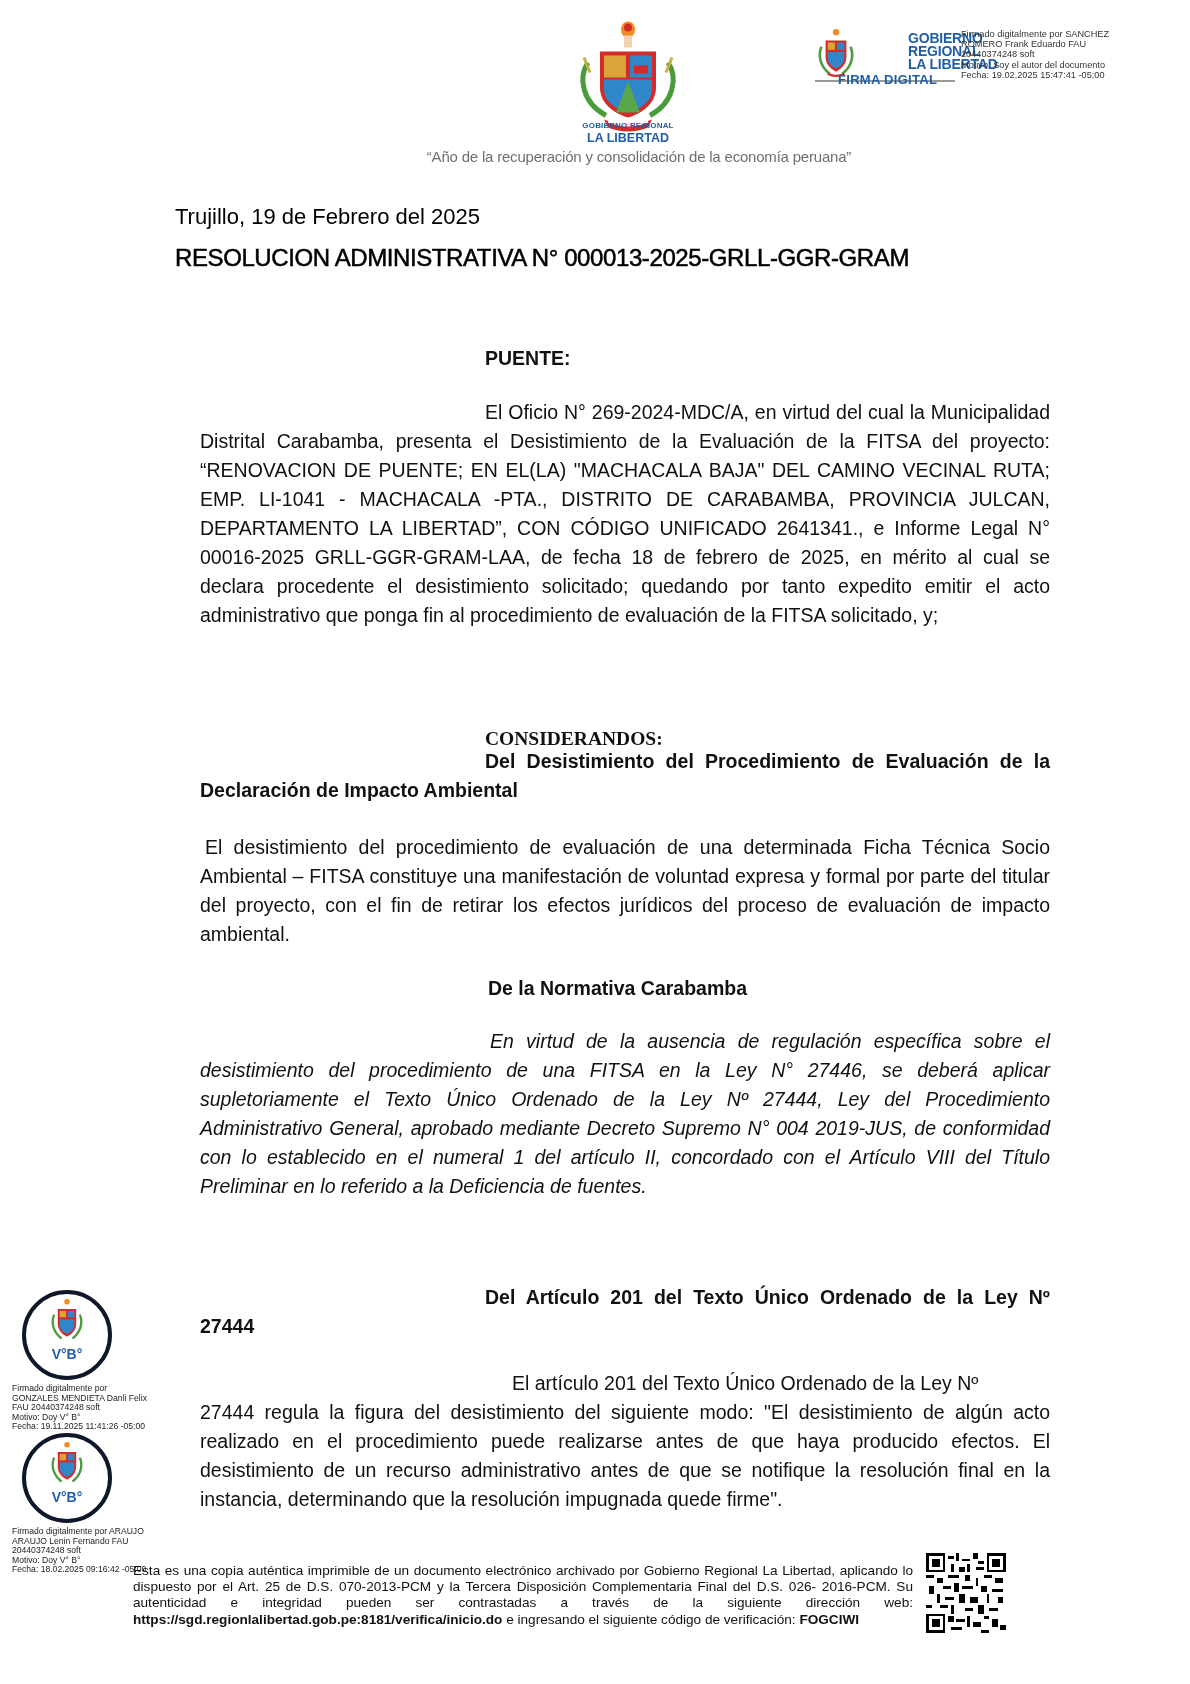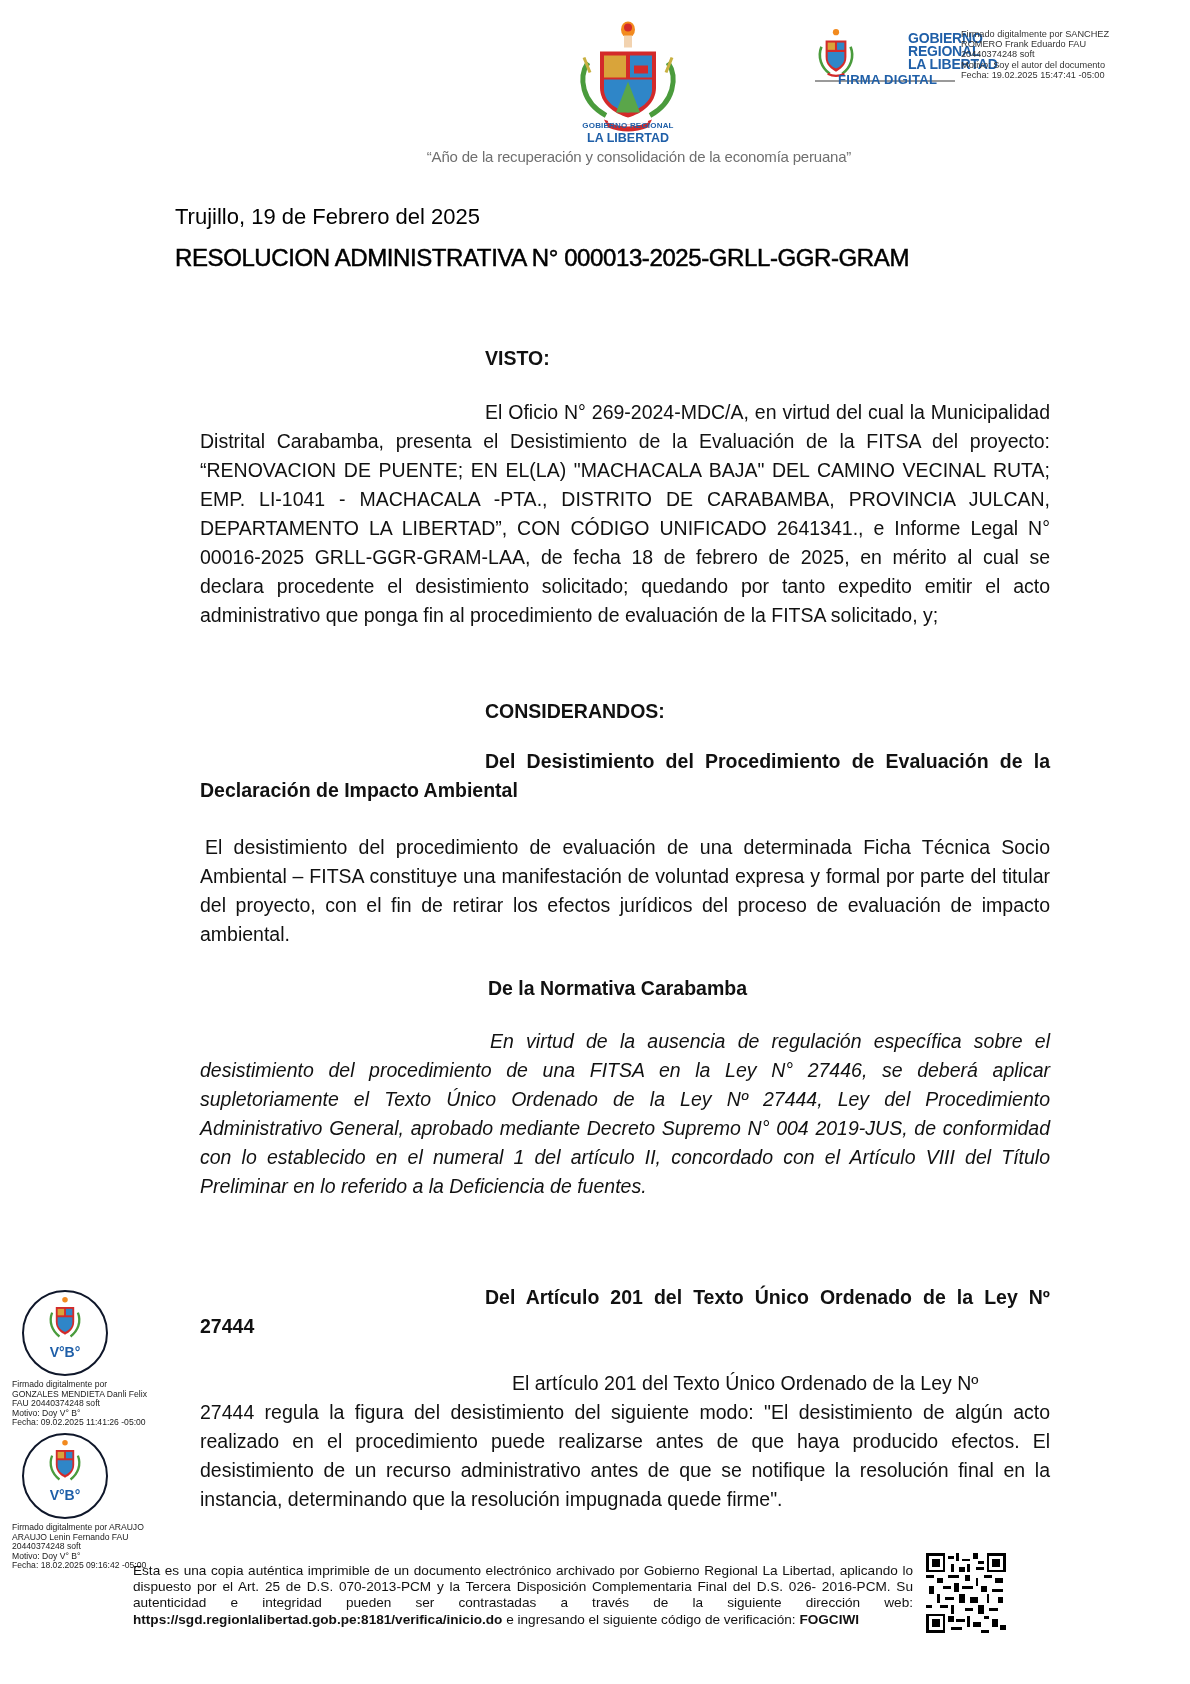--- a/index.html
+++ b/index.html
@@ -25,21 +25,21 @@
   .place-date { left: 175px; top: 204px; font-size: 22px; color: #000000; }
   .resolution-title { left: 175px; top: 244px; font-size: 24px; color: #000; letter-spacing: -0.4px; font-weight: normal; -webkit-text-stroke: 0.5px #000; }
 
   
   .content { left: 200px; width: 850px; font-size: 19.5px; line-height: 29px; color: #111; text-align: justify; font-family: "Liberation Sans Narrow", "Liberation Sans", sans-serif; }
   .heading { font-weight: bold; }
   .indent-center { text-indent: 285px; }
   .indent-mid { text-indent: 290px; font-style: italic; }
 
   
-  .vobo { width: 82px; height: 82px; border: 2px solid #0f172a; border-radius: 50%; background: #fff; }
+  .vobo { width: 82px; height: 82px; border: 4px solid #0f172a; border-radius: 50%; background: #fff; }
   .vobo-label { width: 82px; text-align: center; font-weight: 900; font-size: 14px; color: #1f5fa8; }
   .stamp-text { font-size: 8.6px; line-height: 9.6px; color: #222; white-space: pre; }
 
   
   .footer-text { left: 133px; top: 1563px; width: 780px; font-size: 13.6px; line-height: 16.2px; text-align: justify; color: #111; }
   .footer-text b { font-weight: bold; }
   #qr-code { left: 926px; top: 1553px; width: 80px; height: 80px; }
 </style>
 </head>
 <body>
@@ -89,26 +89,26 @@
 <div class="abs sans sig-top-text">Firmado digitalmente por SANCHEZ
 ROMERO Frank Eduardo FAU
 20440374248 soft
 Motivo: Soy el autor del documento
 Fecha: 19.02.2025 15:47:41 -05:00</div>
 
 <div class="abs sans place-date">Trujillo, 19 de Febrero del 2025</div>
 <div class="abs sans resolution-title">RESOLUCION ADMINISTRATIVA N° 000013-2025-GRLL-GGR-GRAM</div>
 
 <div class="abs content heading" style="top:344px;">
-  <span style="padding-left:285px;">VISTO:</span>
+  <span style="padding-left:285px;">PUENTE:</span>
 </div>
 
 <div class="abs content indent-center" style="top:398px;">El Oficio N° 269-2024-MDC/A, en virtud del cual la Municipalidad Distrital Carabamba, presenta el Desistimiento de la Evaluación de la FITSA del proyecto: “RENOVACION DE PUENTE; EN EL(LA) "MACHACALA BAJA" DEL CAMINO VECINAL RUTA; EMP. LI-1041 - MACHACALA -PTA., DISTRITO DE CARABAMBA, PROVINCIA JULCAN, DEPARTAMENTO LA LIBERTAD”, CON CÓDIGO UNIFICADO 2641341., e Informe Legal N° 00016-2025 GRLL-GGR-GRAM-LAA, de fecha 18 de febrero de 2025, en mérito al cual se declara procedente el desistimiento solicitado; quedando por tanto expedito emitir el acto administrativo que ponga fin al procedimiento de evaluación de la FITSA solicitado, y;</div>
 
-<div class="abs content heading" style="top:697px;">
+<div class="abs content heading" style="top:724px;font-family:Liberation Serif, serif;">
   <span style="padding-left:285px;">CONSIDERANDOS:</span>
 </div>
 
 <div class="abs content heading indent-center" style="top:747px;">Del Desistimiento del Procedimiento de Evaluación de la Declaración de Impacto Ambiental</div>
 
 <div class="abs content" style="top:833px; text-indent:5px;">El desistimiento del procedimiento de evaluación de una determinada Ficha Técnica Socio Ambiental – FITSA constituye una manifestación de voluntad expresa y formal por parte del titular del proyecto, con el fin de retirar los efectos jurídicos del proceso de evaluación de impacto ambiental.</div>
 
 <div class="abs content heading" style="top:974px;">
   <span style="padding-left:288px;">De la Normativa Carabamba</span>
 </div>
@@ -132,21 +132,21 @@
       <rect x="12" y="14" width="7" height="7" fill="#d9a43a"></rect>
       <rect x="21" y="14" width="7" height="7" fill="#2f86c8"></rect>
       <path d="M12 23 H28 V29 C28 34,24 37,20 39 C16 37,12 34,12 29 Z" fill="#2f86c8"></path>
     </svg>
     <div class="vobo-label sans" style="position:absolute; left:0; top:52px;">V°B°</div>
   </div>
   <div class="stamp-text sans" style="margin-left:-10px; margin-top:4px;">Firmado digitalmente por
 GONZALES MENDIETA Danli Felix
 FAU 20440374248 soft
 Motivo: Doy V° B°
-Fecha: 09.02.2025 11:41:26 -05:00</div>
+Fecha: 19.11.2025 11:41:26 -05:00</div>
 </div>
 
 <div class="abs" style="left:22px; top:1433px;">
   <div class="vobo" style="position:relative;">
     <svg style="position:absolute; left:21px; top:4px;" width="40" height="46" viewBox="0 0 40 50">
       <circle cx="20" cy="4" r="3" fill="#f28a1e"></circle>
       <path d="M6 18 C2 28,6 38,14 44" stroke="#4a9b3c" stroke-width="2.5" fill="none"></path>
       <path d="M34 18 C38 28,34 38,26 44" stroke="#4a9b3c" stroke-width="2.5" fill="none"></path>
       <path d="M10 12 H30 V28 C30 36,24 40,20 42 C16 40,10 36,10 28 Z" fill="#d32a2a"></path>
       <rect x="12" y="14" width="7" height="7" fill="#d9a43a"></rect>

